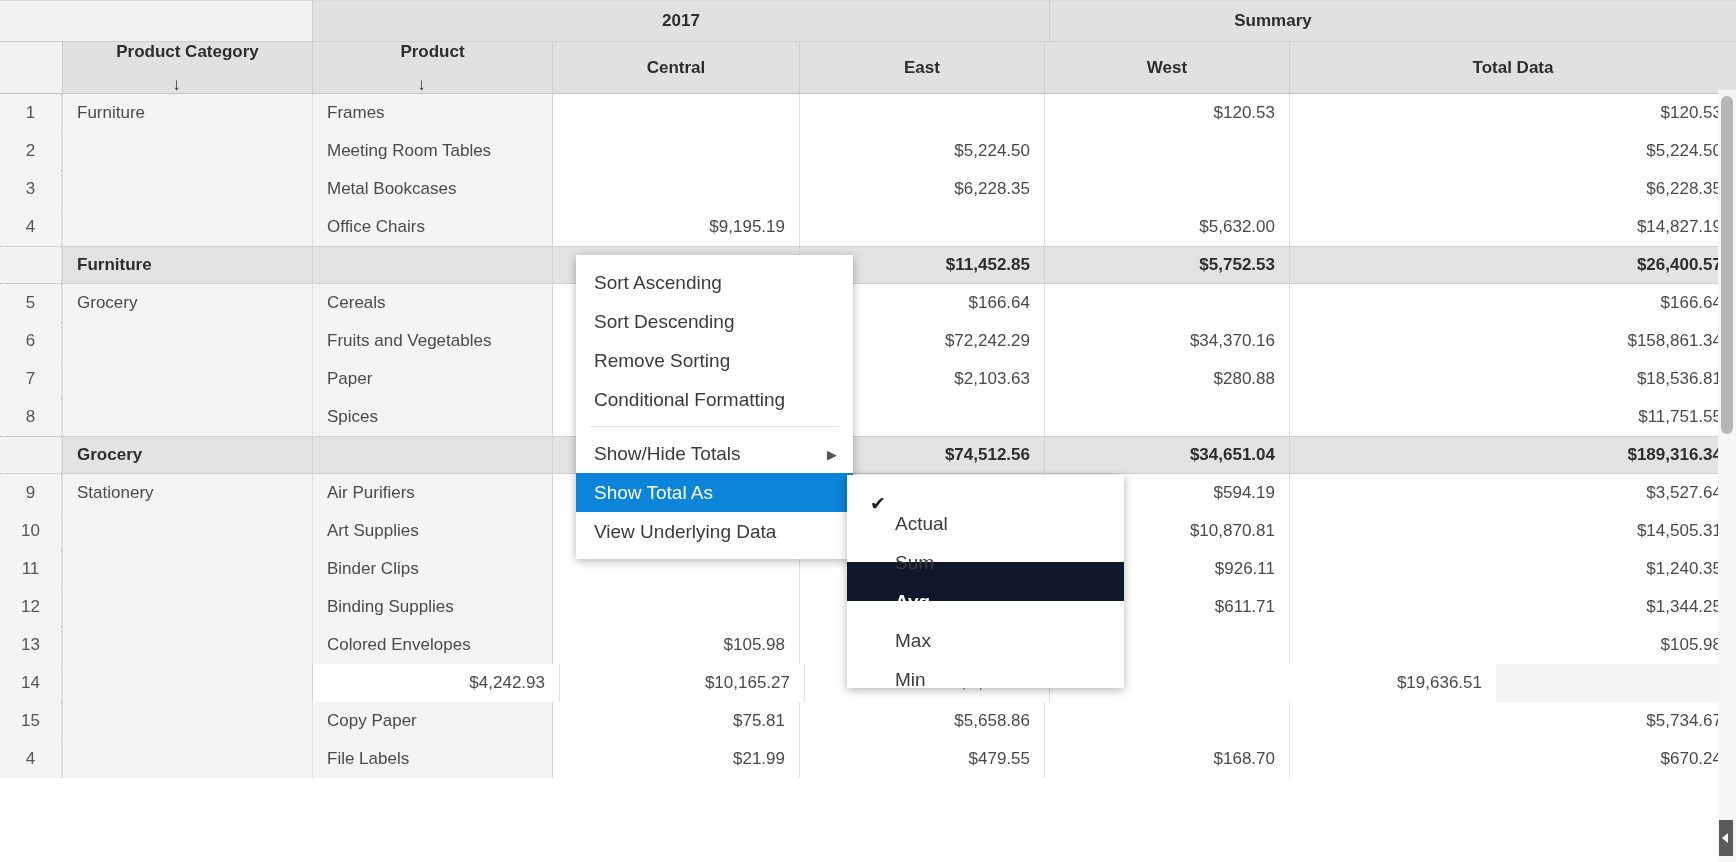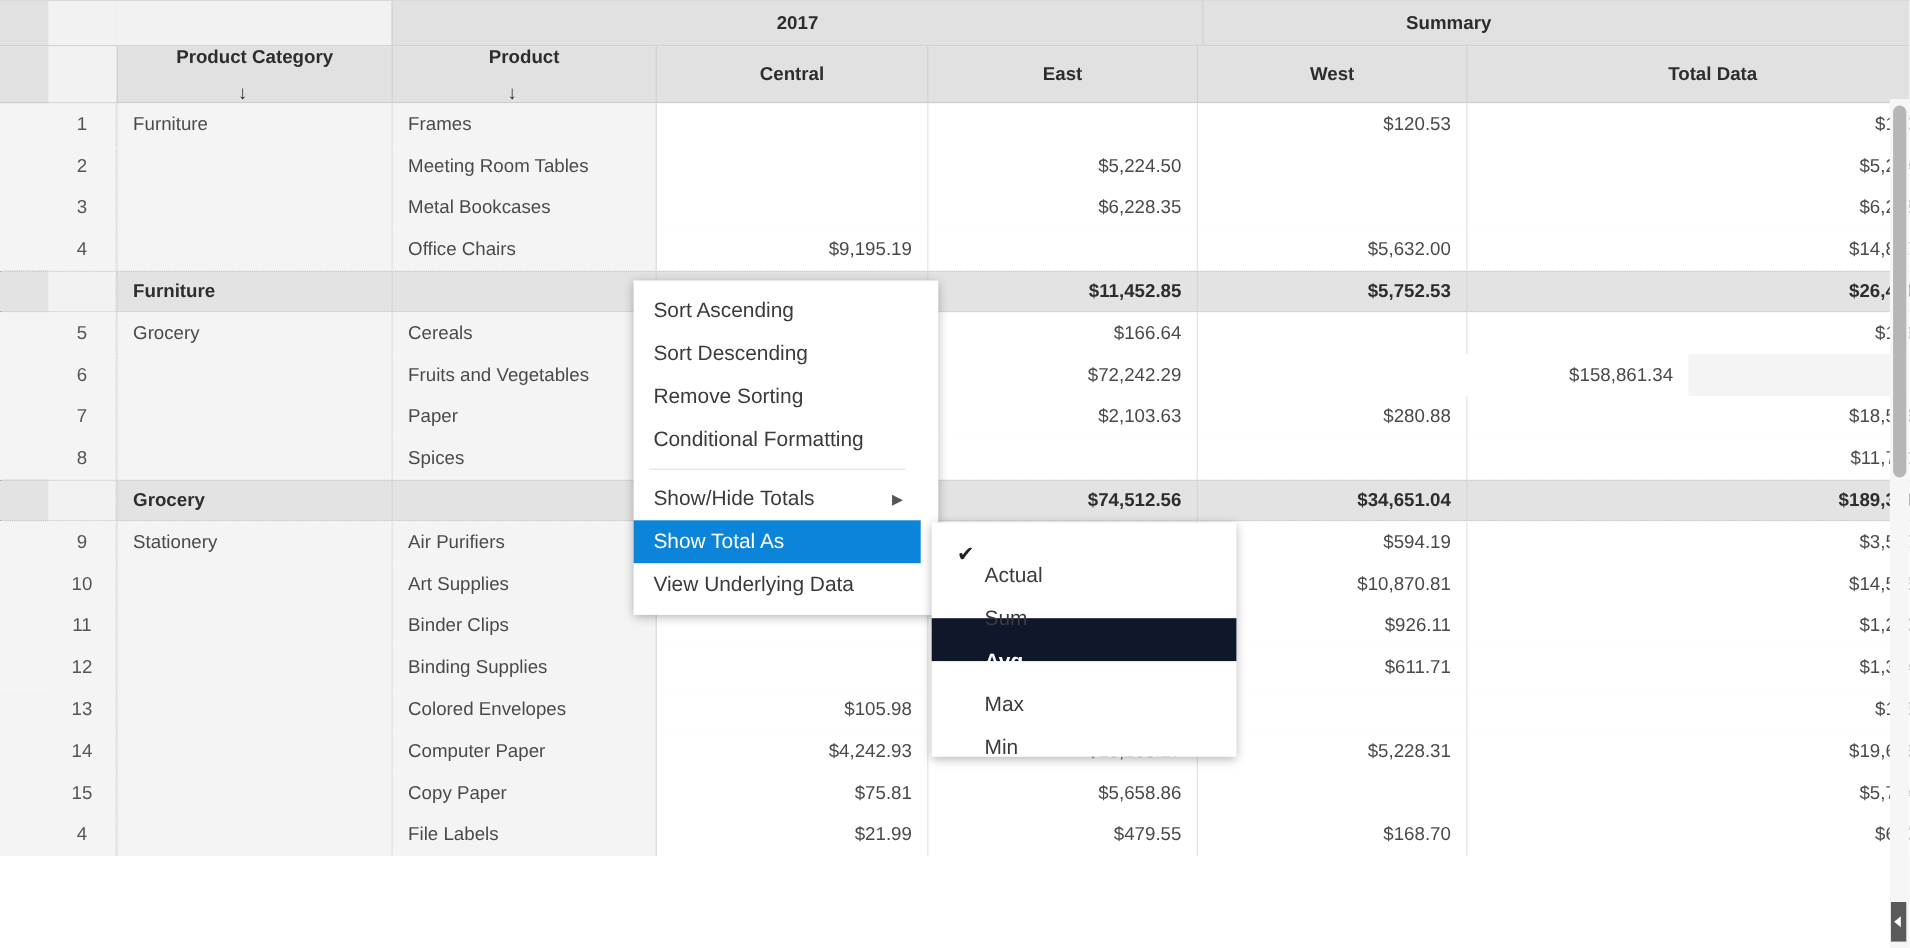--- a/index.html
+++ b/index.html
@@ -16,21 +16,21 @@
     background: #fff;
   }
 
   
   .grid {
     position: absolute;
     left: 0; top: 0;
     width: 1736px; height: 862px;
   }
 
-  .row { display: flex; width: 1736px; padding-left: 44px; }
+  .row { display: flex; width: 1736px; }
 
   .c-num   { width: 62px;  flex: 0 0 62px;  }
   .c-cat   { width: 250px; flex: 0 0 250px; }
   .c-prod  { width: 240px; flex: 0 0 240px; }
   .c-cen   { width: 247px; flex: 0 0 247px; }
   .c-eas   { width: 245px; flex: 0 0 245px; }
   .c-wes   { width: 245px; flex: 0 0 245px; }
   .c-tot   { width: 447px; flex: 0 0 447px; }
 
   
@@ -100,21 +100,21 @@
   .trow .cell.val { justify-content: flex-end; }
   .trow { border-top: 1px dotted #b9b9b9; border-bottom: 1px dotted #b9b9b9; }
 
   
   .ctx-menu {
     position: absolute;
     left: 576px; top: 255px;
     width: 277px;
     background: #ffffff;
     box-shadow: 0 2px 9px rgba(0,0,0,0.30);
-    padding: 8px 16px 8px 0;
+    padding: 8px 0 8px 0;
     z-index: 50;
     font-size: 19px;
     color: #3b3b3b;
   }
   .ctx-item {
     height: 39px;
     display: flex; align-items: center;
     padding: 0 18px;
     white-space: nowrap;
     position: relative;
@@ -275,20 +275,21 @@
         <div class="cell c-eas val">$166.64</div>
         <div class="cell c-wes val"></div>
         <div class="cell c-tot val">$166.64</div>
       </div>
       <div class="row drow">
         <div class="cell c-num num">6</div>
         <div class="cell c-cat txt cat"></div>
         <div class="cell c-prod txt prod">Fruits and Vegetables</div>
         <div class="cell c-cen val first"></div>
         <div class="cell c-eas val">$72,242.29</div>
+        <div class="cell c-wes val">$34,370.16</div>
         <div class="cell c-tot val">$158,861.34</div>
       </div>
       <div class="row drow">
         <div class="cell c-num num">7</div>
         <div class="cell c-cat txt cat"></div>
         <div class="cell c-prod txt prod">Paper</div>
         <div class="cell c-cen val first"></div>
         <div class="cell c-eas val">$2,103.63</div>
         <div class="cell c-wes val">$280.88</div>
         <div class="cell c-tot val">$18,536.81</div>
@@ -354,21 +355,20 @@
         <div class="cell c-cat txt cat"></div>
         <div class="cell c-prod txt prod">Colored Envelopes</div>
         <div class="cell c-cen val first">$105.98</div>
         <div class="cell c-eas val"></div>
         <div class="cell c-wes val"></div>
         <div class="cell c-tot val">$105.98</div>
       </div>
       <div class="row drow">
         <div class="cell c-num num">14</div>
         <div class="cell c-cat txt cat"></div>
-        <div class="cell c-prod txt prod">Computer Paper</div>
         <div class="cell c-cen val first">$4,242.93</div>
         <div class="cell c-eas val">$10,165.27</div>
         <div class="cell c-wes val">$5,228.31</div>
         <div class="cell c-tot val">$19,636.51</div>
       </div>
       <div class="row drow">
         <div class="cell c-num num">15</div>
         <div class="cell c-cat txt cat"></div>
         <div class="cell c-prod txt prod">Copy Paper</div>
         <div class="cell c-cen val first">$75.81</div>

